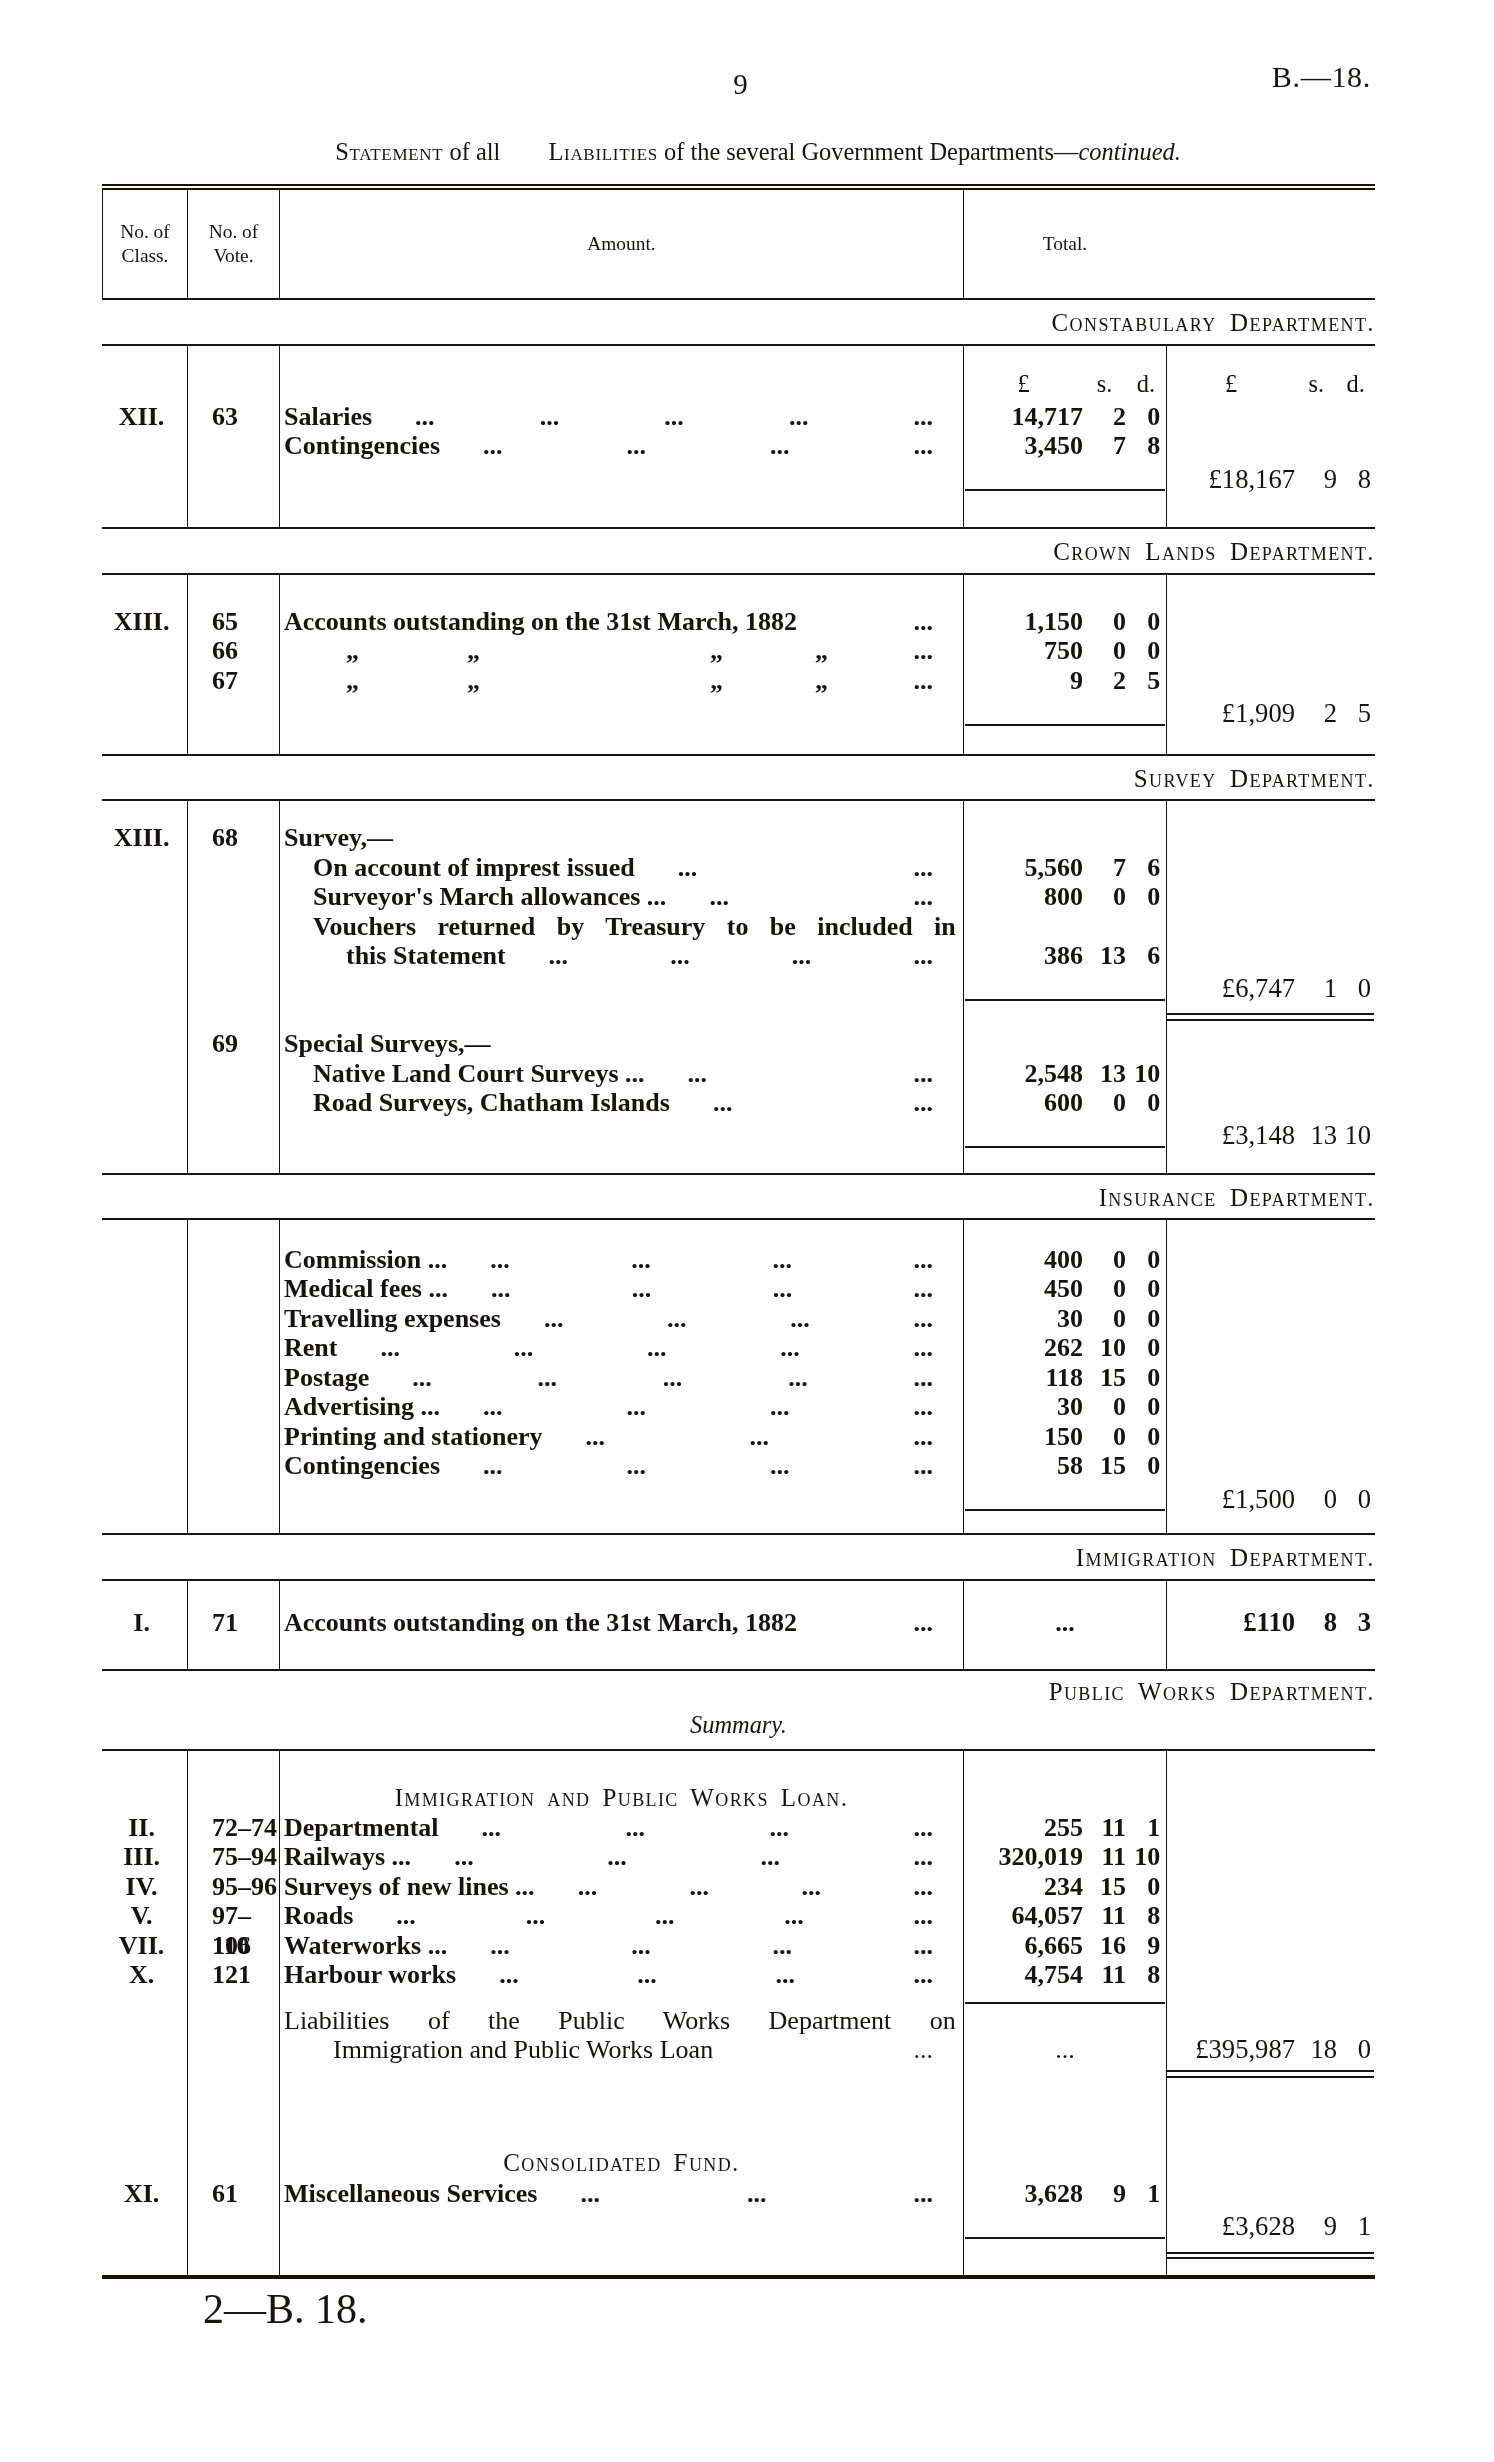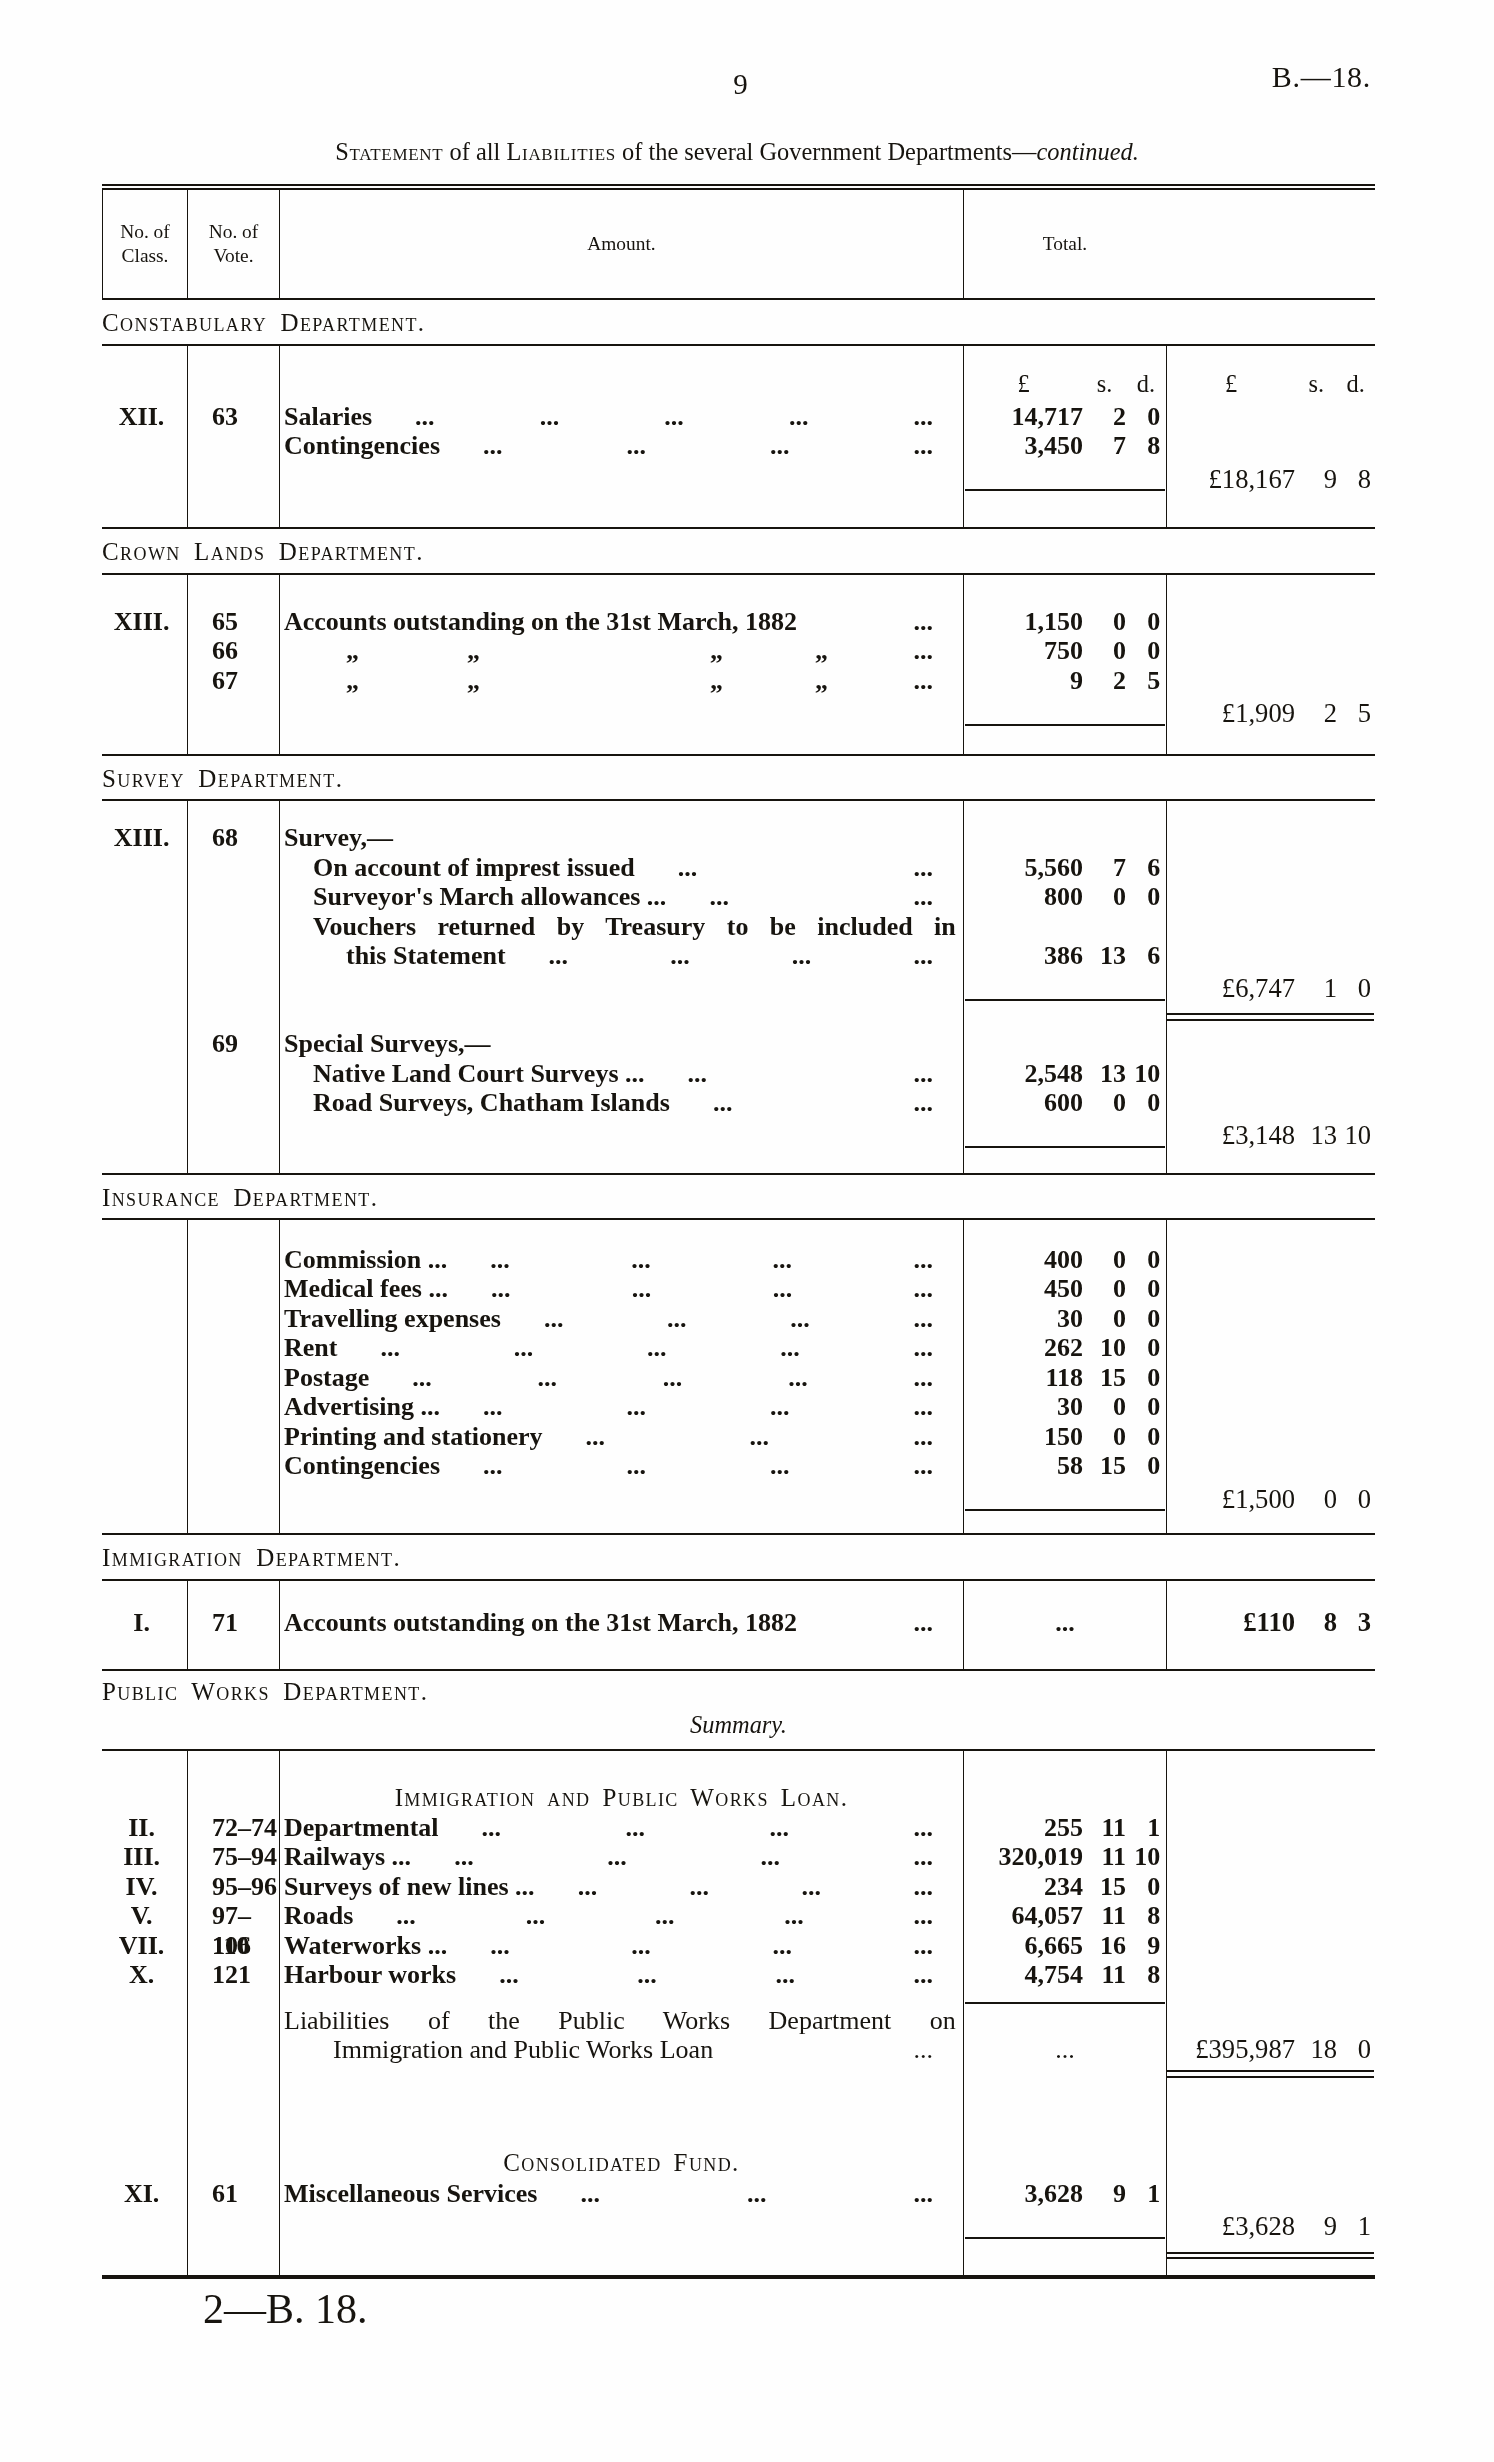--- a/index.html
+++ b/index.html
@@ -6,38 +6,38 @@
   html,body { margin:0; padding:0; background:#cfcfcb; }
   #page {
     position:relative; width:1495px; height:2462px; margin:0 auto;
     background:#fefefe; color:#17140f;
     font-family:"Liberation Serif","DejaVu Serif",serif;
     overflow:hidden;
   }
   .pageno { position:absolute; top:68px; left:0; width:1481px; text-align:center; font-size:29px; }
   .docref { position:absolute; top:60px; right:124px; font-size:30px; letter-spacing:0.7px; }
   .title  { position:absolute; top:138px; left:0; width:1474px; text-align:center; font-size:24.4px; }
-  .sc { font-variant:small-caps; letter-spacing:0.7px; }
+  .sc { font-variant:small-caps; letter-spacing:0.7px;margin-left:42px; }
   .it { font-style:italic; }
 
   .table { position:absolute; left:102px; top:184px; width:1273px; }
   .hr      { border-top:2.9px solid #17140f; }
   .hr-top  { border-top:6.5px double #17140f; }
   .hr-bot  { border-top:4.3px solid #17140f; }
 
   .tr { display:grid; grid-template-columns:85px 92px 684px 203px 208px; }
   .cell { min-height:0; font-size:26px; line-height:29.5px; }
   .bl { border-left:1.4px solid #17140f; }
 
   .thead { height:108px; }
   .thead .cell { display:flex; flex-direction:column; justify-content:center;
                  text-align:center; font-size:19.4px; line-height:24px; }
   .thead .c1 { border-left:1.4px solid #17140f; }
 
-  .dept-head { text-align:left; font-variant:small-caps; font-size:25px;
+  .dept-head { text-align:right; font-variant:small-caps; font-size:25px;
                letter-spacing:1.4px; word-spacing:5.8px; padding:9.3px 0 6.5px; }
   .pw-head   { padding:7.2px 0 0; }
   .summary   { text-align:center; font-style:italic; font-size:24.4px; padding:4.3px 0 10px; }
 
   .r41 { height:29.5px;font-weight:bold; } .r46 { height:33px; } .r52 { height:37px; }
   .r78 { height:56px; } .r82 { height:59px; } .r84 { height:60px; }
   .sp10{ height:7.2px; } .sp21{ height:15px; } .sp25{ height:18px; } .sp30{ height:21.6px; }
   .sp34{ height:24.4px; } .sp38{ height:27px; } .sp40{ height:29px; } .sp44{ height:32px; }
   .sp45{ height:32px; } .sp46{ height:33px; }
 

